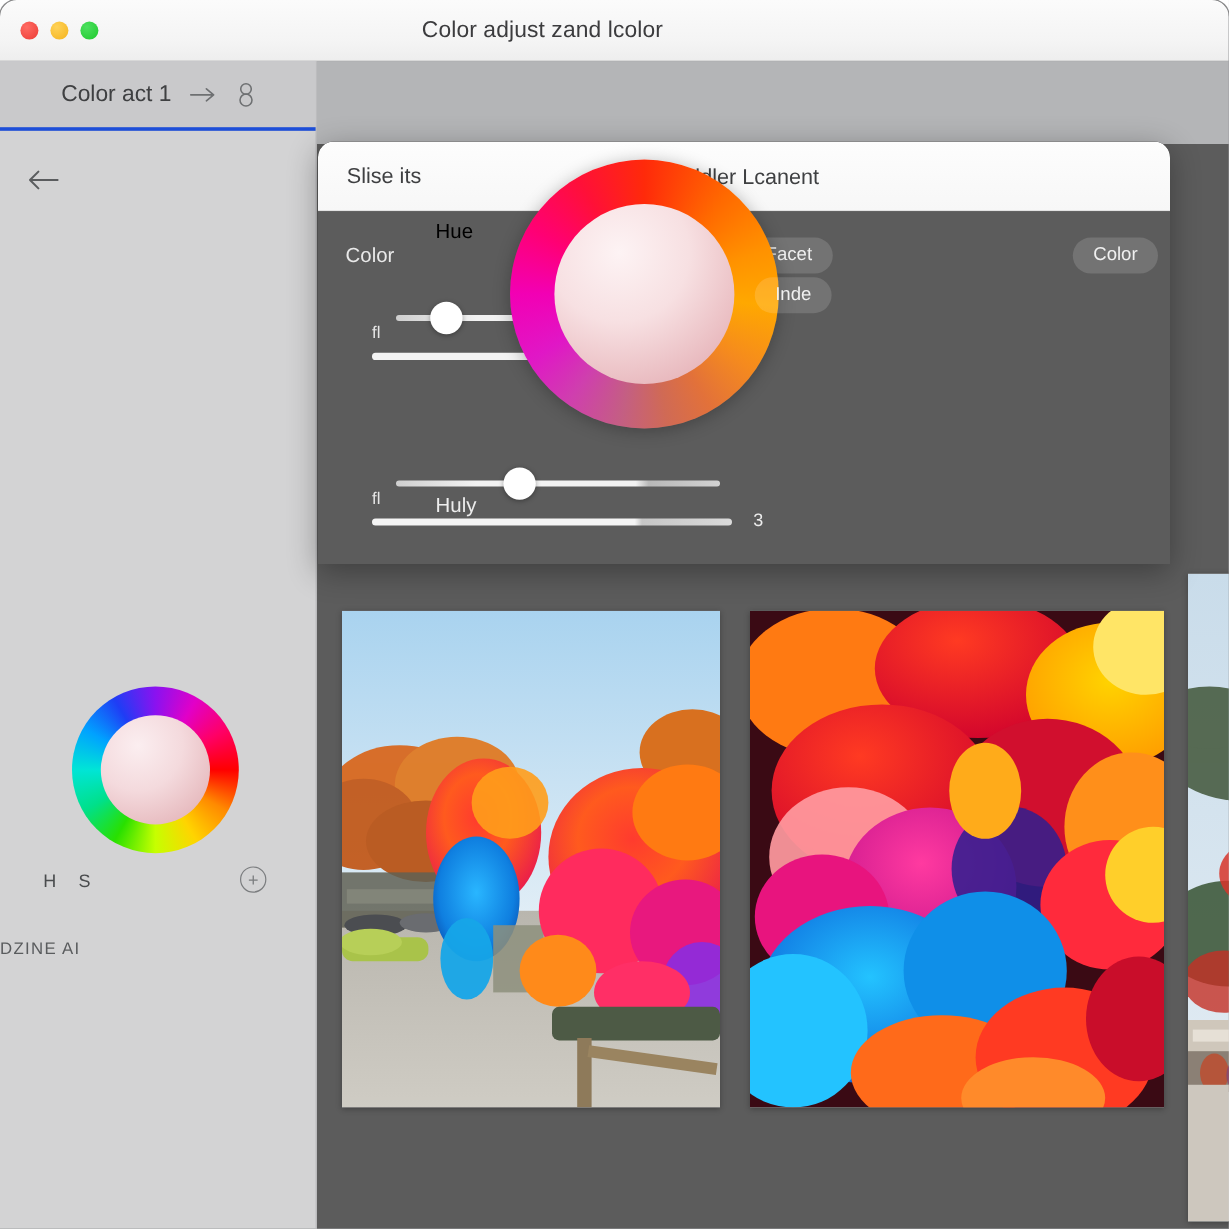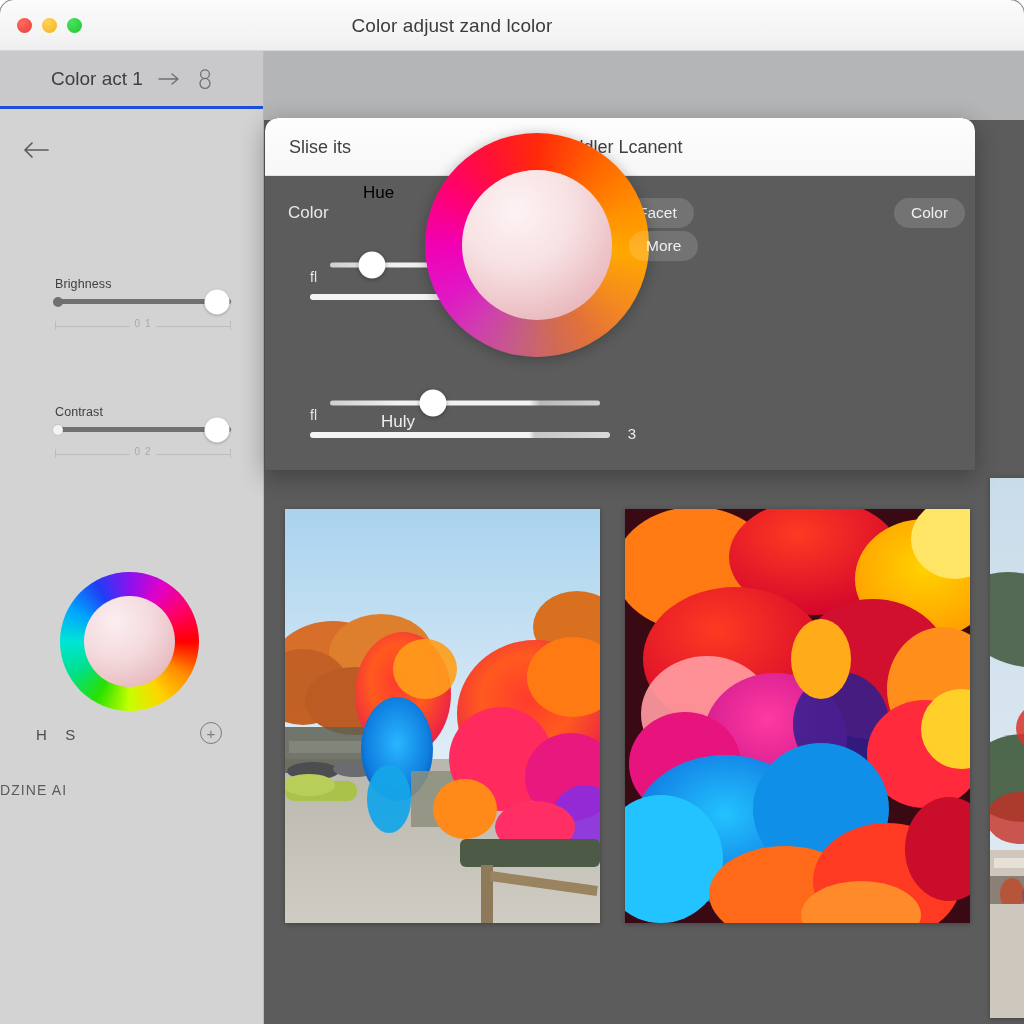--- a/index.html
+++ b/index.html
@@ -260,21 +260,21 @@
   }
   .msl .tag-r2 {
     position: absolute; right: -16px; top: -1px;
     font-size: 15px; color: #ececec;
   }
   #msl-1 { top: 76px; }
   #msl-2 { top: 214px; }
 
   
   #hue-label  { position: absolute; left: 363px; top: 183px; font-size: 17px; color: #000000; }
-  #huly-label { position: absolute; left: 363px; top: 412px; font-size: 17px; color: #ededed; margin-left: 18px; }
+  #huly-label { position: absolute; left: 363px; top: 412px; font-size: 17px; color: #ededed; }
 
   
   #modal-wheel-wrap {
     position: absolute; left: 425px; top: 133px; width: 224px; height: 224px;
   }
   #modal-wheel {
     position: absolute; inset: 0; border-radius: 50%;
     background: conic-gradient(from 0deg,
       #ff2a0a 0deg, #ff6a00 40deg, #ff9200 70deg, #ffa800 95deg,
       #f58a1e 125deg, #e2713a 150deg, #d06a55 170deg, #c45f82 190deg,
@@ -496,21 +496,21 @@
   </div>
 
   <div id="hue-label" style="z-index:41">Hue</div>
   <div id="huly-label" style="z-index:41">Huly</div>
 
   <div id="modal-wheel-wrap" style="z-index:41">
     <div id="modal-wheel"></div>
     <div id="modal-wheel-inner"></div>
   </div>
 
-  <span class="pill" id="pill-more" style="z-index:41">More</span>
+  <span class="pill" id="pill-more" style="z-index:41">Inde</span>
 
   <div id="sidebar">
 
     <div id="sidebar-header">
       <span class="title">Color act 1</span>
       <span class="hdr-icon">
         <svg width="26" height="16" viewBox="0 0 26 16" aria-hidden="true">
           <path d="M2 8 H21 M15 3 L21 8 L15 13" fill="none" stroke="currentColor" stroke-width="1.4" stroke-linecap="round" stroke-linejoin="round"></path>
         </svg>
       </span>
@@ -523,47 +523,21 @@
     </div>
 
     <div id="back-row">
       <span id="back-arrow">
         <svg width="28" height="20" viewBox="0 0 28 20" aria-hidden="true">
           <path d="M26 10 H3 M10 3 L3 10 L10 17" fill="none" stroke="currentColor" stroke-width="1.7" stroke-linecap="round" stroke-linejoin="round"></path>
         </svg>
       </span>
     </div>
 
-    <div class="slider-block" style="top:226px">
-      <div class="lbl">Brighness</div>
-      <div class="sb-track">
-        <span class="sb-dot-left"></span>
-        <span class="sb-handle" style="left:92%"></span>
-      </div>
-      <div class="sb-scale">
-        <span class="rule"></span>
-        <span class="cap l"></span>
-        <span class="cap r"></span>
-        <span class="val">0 1</span>
-      </div>
-    </div>
-
-    <div class="slider-block" style="top:354px">
-      <div class="lbl">Contrast</div>
-      <div class="sb-track">
-        <span class="sb-dot-left light"></span>
-        <span class="sb-handle" style="left:92%"></span>
-      </div>
-      <div class="sb-scale">
-        <span class="rule"></span>
-        <span class="cap l"></span>
-        <span class="cap r"></span>
-        <span class="val">0 2</span>
-      </div>
-    </div>
+
 
     <div id="sidebar-wheel-wrap">
       <div id="sidebar-wheel"></div>
       <div id="sidebar-wheel-inner"></div>
     </div>
 
     <div id="wheel-hs-row">
       <span class="hs">H</span>
       <span class="hs">S</span>
       <span id="wheel-add">+</span>

